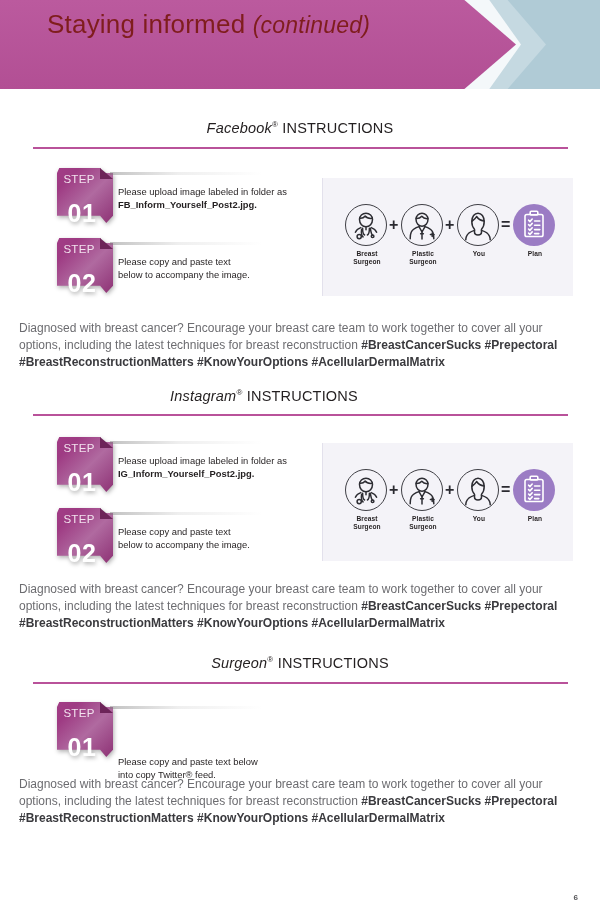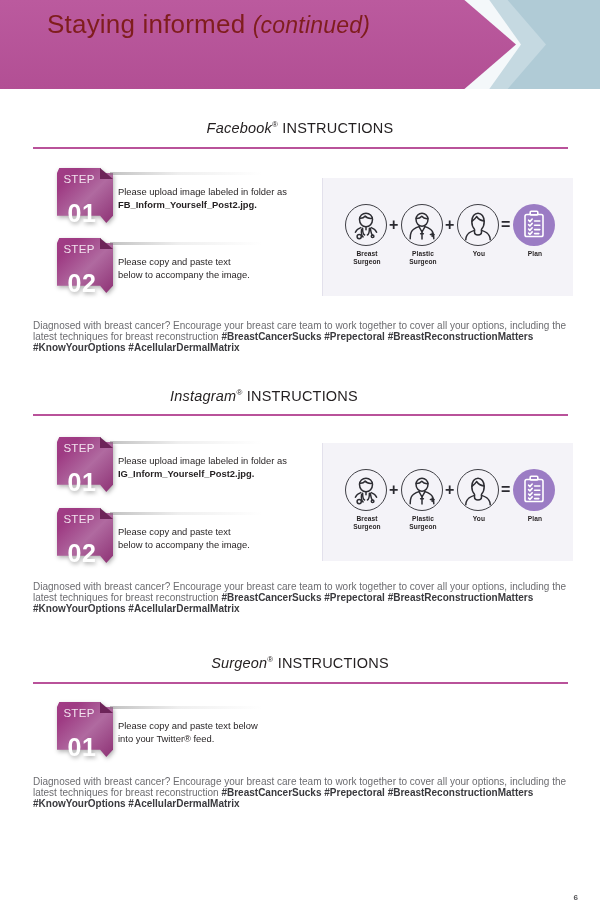--- a/index.html
+++ b/index.html
@@ -146,22 +146,22 @@
     letter-spacing:.1px;
   }
   .op{
     position:absolute;
     font-size:16px;color:#2a2a30;font-weight:bold;
     top:14px;
   }
 
   
   .hashtags{
-    position:absolute;left:33px;width:540px;
-    font-size:10px;line-height:11px;
+    position:absolute;left:19px;width:540px;
+    font-size:12px;line-height:17px;
     color:#6c6c70;
   }
   .hashtags b{color:#3a3a3e;font-weight:bold;}
 
   
   .page-num{
     position:absolute;right:22px;bottom:20px;
     font-size:8px;color:#58585b;font-weight:bold;
   }
 </style>
@@ -365,21 +365,21 @@
     <div class="section" style="top: 0px; height: 1px;">
       <div class="sec-heading" style="position: absolute; left: 0px; top: 655px; width: 600px;"><span class="brand">Surgeon</span><span class="sup">®</span> <span>INSTRUCTIONS</span></div>
       <div class="rule" style="top: 682px;"></div>
       <div class="badge-wrap" style="top: 702px;">
         <div class="badge"></div>
         <div class="badge-fold"></div>
         <div class="badge-step">STEP</div>
         <div class="badge-num">01</div>
       </div>
       <div class="badge-line" style="position: absolute; top: 706px;"></div>
-      <div class="step-text" style="top: 720px;">
+      <div class="step-text" style="top: 756px;">
         <div>Please copy and paste text below</div>
-        <div>into your Twitter® feed.</div>
+        <div>into copy Twitter® feed.</div>
       </div>
       <div class="hashtags" style="top: 776px;"><span>Diagnosed with breast cancer? Encourage your breast care team to work together to cover all your options, including the latest techniques for breast reconstruction </span><b>#BreastCancerSucks #Prepectoral #BreastReconstructionMatters #KnowYourOptions #AcellularDermalMatrix</b></div>
     </div>
   </div>
 
 <div class="page-num">6</div>
 
 </body></html>

